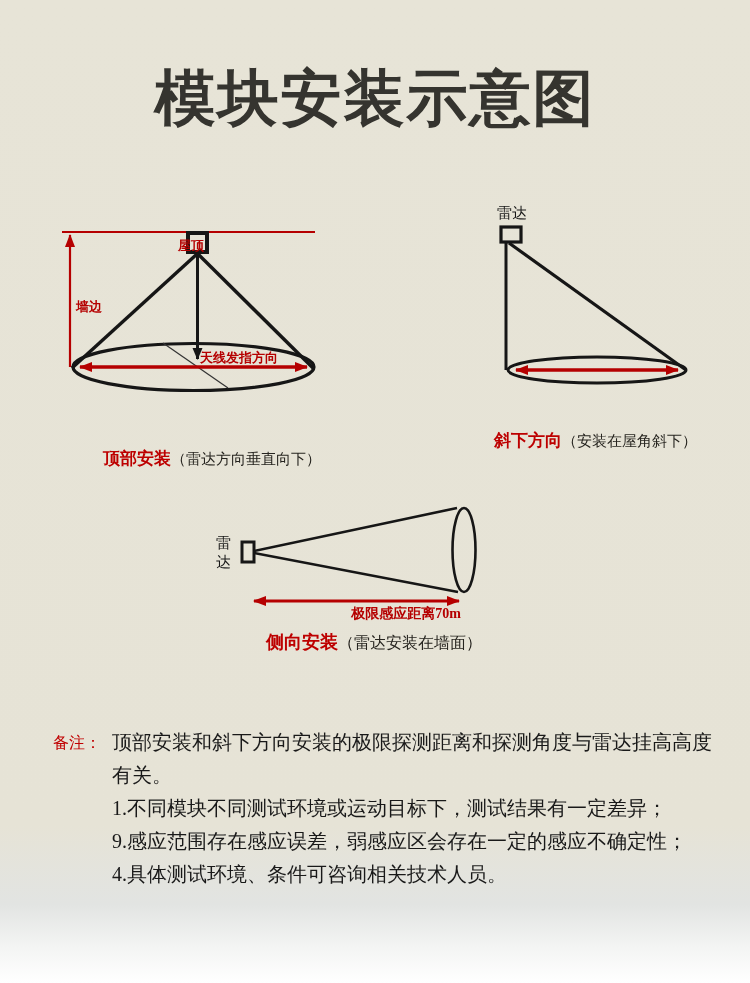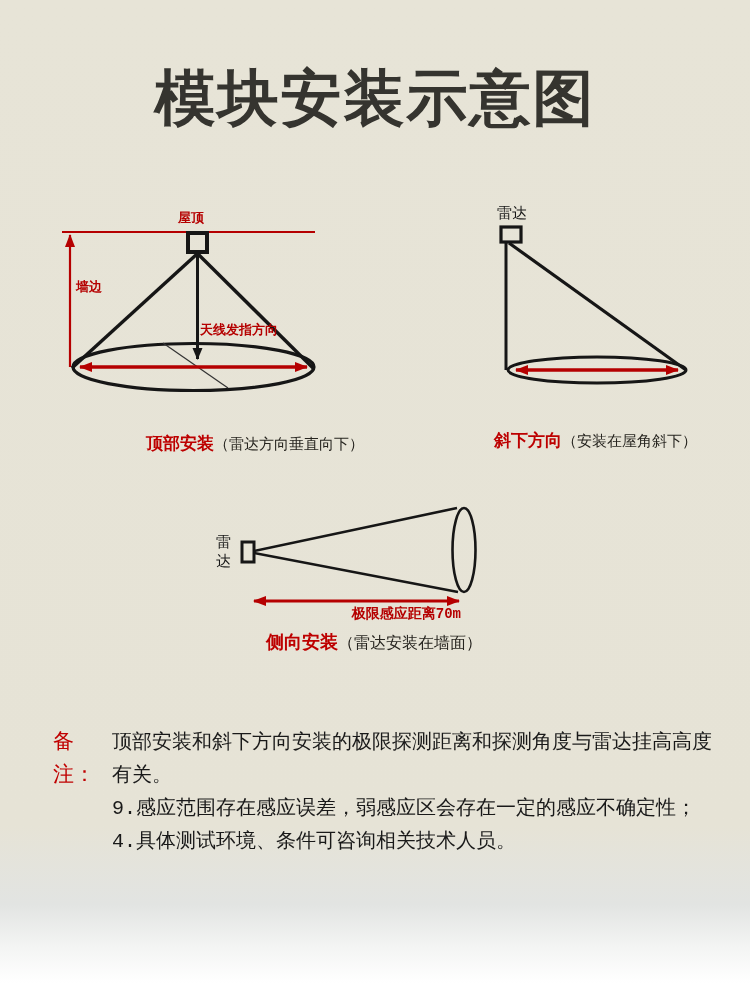--- a/index.html
+++ b/index.html
@@ -2,55 +2,55 @@
 <html><head>
 <meta charset="utf-8">
 <style>
   * { margin:0; padding:0; box-sizing:border-box; }
   html,body { background:#fff; }
   .page {
     position:relative;
     width:750px; height:983px;
     margin:0 auto;
     overflow:hidden;
-    font-family:Liberation Mono, monospace;
+    font-family:Liberation Serif, serif;
     background:linear-gradient(180deg,
       #e7e4d7 0%, #e6e3d6 84%, #e2e4e2 92%, #f4f5f4 96.5%, #ffffff 100%);
   }
   .page-title {
     position:absolute; left:0; top:58px; width:100%;
     text-align:center;
     font-size:61px; font-weight:900; letter-spacing:2px;
     color:#35342f;
   }
   .diagram { position:absolute; }
   .diagram svg { position:absolute; left:0; top:0; overflow:visible; }
   .lbl { position:absolute; white-space:nowrap; }
-  .lbl-red   { color:#b50000; font-size:13px; font-weight:700; }
+  .lbl-red   { color:#b50000; font-size:13px; font-weight:700;margin-top:28px; }
   .lbl-black { color:#161616; font-size:15px; font-weight:400; }
   .radar-stack {
     position:absolute; width:17px; line-height:19px;
     word-break:break-all; white-space:normal;
     color:#161616; font-size:15px; text-align:center;
   }
   .distance-label {
     position:absolute; text-align:right;
     color:#b50000; font-size:14px; font-weight:700;
   }
   .caption { position:absolute; white-space:nowrap; }
   .caption .cap-main { color:#bd0000; font-weight:700; font-size:17px; }
   .caption .cap-note { color:#26241f; font-weight:400; font-size:15px; }
   .caption-large .cap-main { font-size:18px; }
   .caption-large .cap-note { font-size:16px; }
   .notes {
     position:absolute; left:53px; top:726px; width:670px;
     font-size:20px; color:#191919; line-height:33px;
   }
   .notes-first { display:flex; }
-  .notes-heading { color:#c00000; font-weight:500; font-size:21px; flex:0 0 59px; }
+  .notes-heading { color:#c00000; font-weight:500; font-size:16px; flex:0 0 59px; }
   .notes-intro  { flex:1; }
   .note-items { margin-left:59px; }
 </style>
 </head>
 <body>
 
 <div class="page">
 
   <svg width="0" height="0" style="position:absolute" aria-hidden="true">
     <defs>
@@ -71,21 +71,21 @@
       <line x1="15" y1="162" x2="15" y2="30" stroke="#b50000" stroke-width="2.2" marker-end="url(#ah-red)"></line>
       <rect x="133" y="28" width="19" height="19" fill="none" stroke="#161616" stroke-width="4"></rect>
       <line x1="142" y1="49" x2="17" y2="163" stroke="#161616" stroke-width="3.4"></line>
       <line x1="143" y1="49" x2="258" y2="163" stroke="#161616" stroke-width="3.4"></line>
       <ellipse cx="138.5" cy="162" rx="120.5" ry="23.5" fill="none" stroke="#161616" stroke-width="3.2"></ellipse>
       <line x1="108" y1="138" x2="173" y2="183" stroke="#333333" stroke-width="1.2"></line>
       <line x1="142.5" y1="49" x2="142.5" y2="154" stroke="#161616" stroke-width="3" marker-end="url(#ah-black)"></line>
       <line x1="25" y1="162" x2="252" y2="162" stroke="#b50000" stroke-width="3.6" marker-start="url(#ah-red)" marker-end="url(#ah-red)"></line>
     </svg>
     <span class="lbl lbl-red" style="left:123px; top:4px;">屋顶</span>
-    <span class="lbl lbl-red" style="left:21px; top:73px;">墙边</span>
+    <span class="lbl lbl-red" style="left:21px; top:65px;">墙边</span>
     <span class="lbl lbl-red" style="left:145px; top:116px;">天线发指方向</span>
   </div>
 
   <div class="diagram" style="left:490px; top:200px; width:215px; height:195px;">
     <svg width="215" height="195" viewBox="0 0 215 195">
       <rect x="11" y="27" width="20" height="15" fill="none" stroke="#161616" stroke-width="3.2"></rect>
       <line x1="16" y1="43" x2="16" y2="170" stroke="#161616" stroke-width="3"></line>
       <line x1="19" y1="43" x2="196" y2="170" stroke="#161616" stroke-width="3.2"></line>
       <ellipse cx="107" cy="170" rx="89" ry="13" fill="none" stroke="#161616" stroke-width="3"></ellipse>
       <line x1="26" y1="170" x2="188" y2="170" stroke="#b50000" stroke-width="3.4" marker-start="url(#ah-red)" marker-end="url(#ah-red)"></line>
@@ -98,34 +98,35 @@
       <rect x="37" y="47" width="12" height="20" fill="none" stroke="#161616" stroke-width="3"></rect>
       <line x1="49" y1="56" x2="252" y2="13" stroke="#161616" stroke-width="2.6"></line>
       <line x1="49" y1="58" x2="253" y2="97" stroke="#161616" stroke-width="2.6"></line>
       <ellipse cx="259" cy="55" rx="11.5" ry="42" fill="none" stroke="#161616" stroke-width="2.6"></ellipse>
       <line x1="49" y1="106" x2="254" y2="106" stroke="#b50000" stroke-width="3" marker-start="url(#ah-red)" marker-end="url(#ah-red)"></line>
     </svg>
     <span class="radar-stack" style="left:10px; top:39px;">雷达</span>
     <span class="distance-label" style="left:47px; top:110px; width:209px;">极限感应距离70m</span>
   </div>
 
-  <div class="caption" style="left:103px; top:432px;margin-left:43px;">
+  <div class="caption" style="left:103px; top:447px;">
     <span class="cap-main">顶部安装</span><span class="cap-note">（雷达方向垂直向下）</span>
   </div>
   <div class="caption" style="left:494px; top:429px;">
     <span class="cap-main">斜下方向</span><span class="cap-note">（安装在屋角斜下）</span>
   </div>
   <div class="caption caption-large" style="left:266px; top:630px;">
     <span class="cap-main">侧向安装</span><span class="cap-note">（雷达安装在墙面）</span>
   </div>
 
   <div class="notes">
     <div class="notes-first">
       <span class="notes-heading">备注：</span>
       <span class="notes-intro">顶部安装和斜下方向安装的极限探测距离和探测角度与雷达挂高高度有关。</span>
     </div>
     <div class="note-items">
+      <div class="note-item">1.不同模块不同测试环境或运动目标下，测试结果有一定差异；</div>
       <div class="note-item">9.感应范围存在感应误差，弱感应区会存在一定的感应不确定性；</div>
       <div class="note-item">4.具体测试环境、条件可咨询相关技术人员。</div>
     </div>
   </div>
 
 </div>
 
 </body></html>

